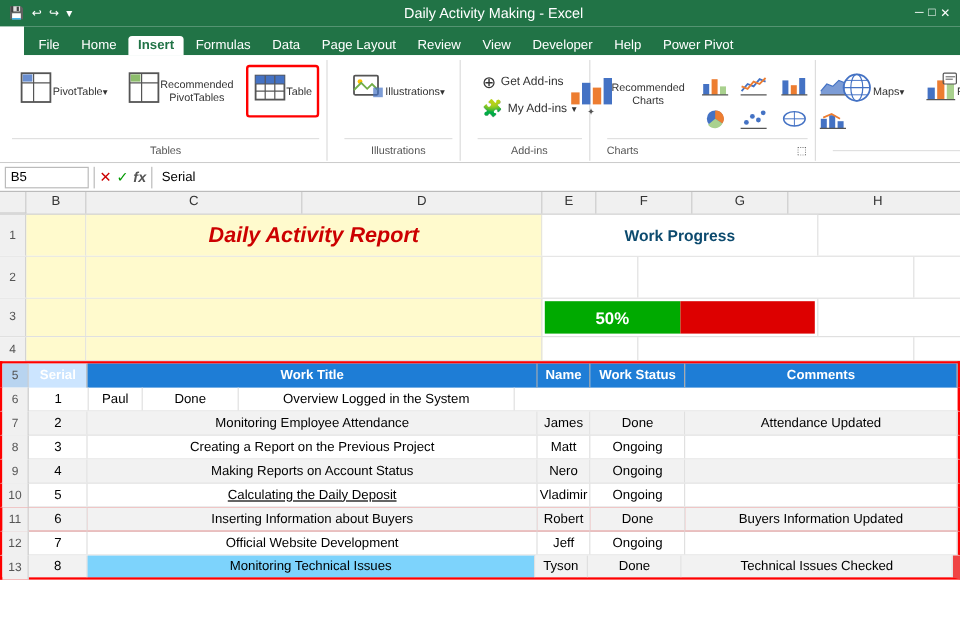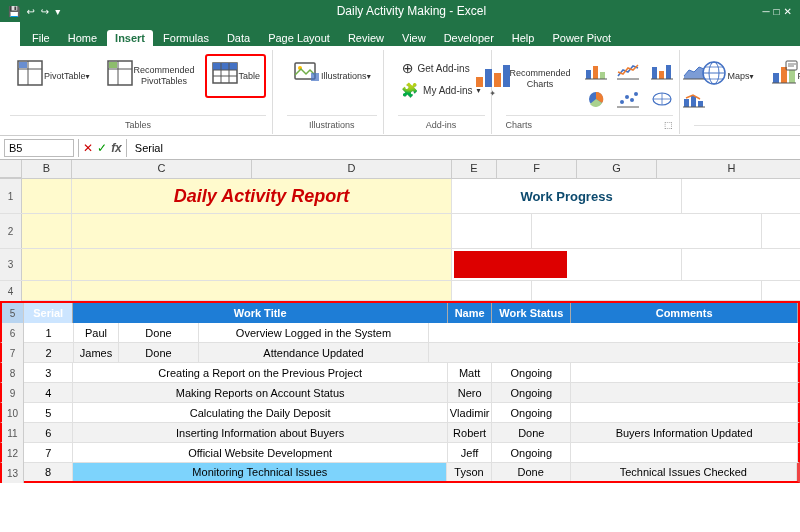--- a/index.html
+++ b/index.html
@@ -578,20 +578,21 @@
       <div class="cell w-f"></div>
       <div class="cell" style="width:230px;"></div>
     </div>
 
     <div class="grid-row row-h3">
       <div class="row-num w-a">3</div>
       <div class="cell w-b" style="background:#fffacd;"></div>
       <div class="cell" style="width:380px;background:#fffacd;"></div>
       <div class="cell progress-bar-cell" style="width:230px;padding:2px;">
         <div class="progress-bar-outer">
+          <div class="progress-green" style="width:50%;font-weight:bold;font-size:14px;">50%</div>
           <div class="progress-red" style="width:50%;"></div>
         </div>
       </div>
     </div>
 
     <div class="grid-row row-h4">
       <div class="row-num w-a">4</div>
       <div class="cell w-b" style="background:#fffacd;"></div>
       <div class="cell" style="width:380px;background:#fffacd;"></div>
       <div class="cell w-f"></div>
@@ -611,20 +612,21 @@
       <div class="row-num w-a">6</div>
       <div class="cell cell-center" style="width:50px;">1</div>
       <div class="cell cell-center" style="width:45px;">Paul</div>
       <div class="cell cell-center" style="width:80px;">Done</div>
       <div class="cell" style="width:230px;justify-content:center;">Overview Logged in the System</div>
     </div>
 
     <div class="grid-row row-h6" style="border-left:2px solid red;border-right:2px solid red;background:#f2f2f2;">
       <div class="row-num w-a">7</div>
       <div class="cell cell-center" style="width:50px;background:#f2f2f2;">2</div>
+      <div class="cell" style="width:380px;justify-content:center;background:#f2f2f2;">Monitoring Employee Attendance</div>
       <div class="cell cell-center" style="width:45px;background:#f2f2f2;">James</div>
       <div class="cell cell-center" style="width:80px;background:#f2f2f2;">Done</div>
       <div class="cell" style="width:230px;justify-content:center;background:#f2f2f2;">Attendance Updated</div>
     </div>
 
     <div class="grid-row row-h6" style="border-left:2px solid red;border-right:2px solid red;">
       <div class="row-num w-a">8</div>
       <div class="cell cell-center" style="width:50px;">3</div>
       <div class="cell" style="width:380px;justify-content:center;">Creating a Report on the Previous Project</div>
       <div class="cell cell-center" style="width:45px;">Matt</div>
@@ -637,21 +639,21 @@
       <div class="cell cell-center" style="width:50px;background:#f2f2f2;">4</div>
       <div class="cell" style="width:380px;justify-content:center;background:#f2f2f2;">Making Reports on Account Status</div>
       <div class="cell cell-center" style="width:45px;background:#f2f2f2;">Nero</div>
       <div class="cell cell-center" style="width:80px;background:#f2f2f2;">Ongoing</div>
       <div class="cell" style="width:230px;background:#f2f2f2;"></div>
     </div>
 
     <div class="grid-row row-h6" style="border-left:2px solid red;border-right:2px solid red;">
       <div class="row-num w-a">10</div>
       <div class="cell cell-center" style="width:50px;">5</div>
-      <div class="cell" style="width:380px;justify-content:center;">Calculating the Daily Deposit</div>
+      <div class="cell" style="width:380px;justify-content:center;text-decoration:underline;">Calculating the Daily Deposit</div>
       <div class="cell cell-center" style="width:45px;">Vladimir</div>
       <div class="cell cell-center" style="width:80px;">Ongoing</div>
       <div class="cell" style="width:230px;"></div>
     </div>
 
     <div class="grid-row row-h6" style="border-left:2px solid red;border-right:2px solid red;background:#ef4444;">
       <div class="row-num w-a">11</div>
       <div class="cell cell-center" style="width:50px;background:#f2f2f2;">6</div>
       <div class="cell" style="width:380px;justify-content:center;background:#f2f2f2;">Inserting Information about Buyers</div>
       <div class="cell cell-center" style="width:45px;background:#f2f2f2;">Robert</div>
@@ -661,21 +663,21 @@
 
     <div class="grid-row row-h6" style="border-left:2px solid red;border-right:2px solid red;">
       <div class="row-num w-a">12</div>
       <div class="cell cell-center" style="width:50px;">7</div>
       <div class="cell" style="width:380px;justify-content:center;">Official Website Development</div>
       <div class="cell cell-center" style="width:45px;">Jeff</div>
       <div class="cell cell-center" style="width:80px;">Ongoing</div>
       <div class="cell" style="width:230px;"></div>
     </div>
 
-    <div class="grid-row row-h6" style="border-left:2px solid red;border-right:3px solid #ef4444;border-bottom:2px solid red;background:#f2f2f2;">
+    <div class="grid-row row-h6" style="border-left:2px solid red;border-right:6px solid #ef4444;border-bottom:2px solid red;background:#f2f2f2;">
       <div class="row-num w-a">13</div>
       <div class="cell cell-center" style="width:50px;background:#f2f2f2;">8</div>
       <div class="cell" style="width:380px;justify-content:center;background:#7dd3fc;">Monitoring Technical Issues</div>
       <div class="cell cell-center" style="width:45px;background:#f2f2f2;">Tyson</div>
       <div class="cell cell-center" style="width:80px;background:#f2f2f2;">Done</div>
       <div class="cell" style="width:230px;justify-content:center;background:#f2f2f2;">Technical Issues Checked</div>
     </div>
 
   </div>
 </div>

